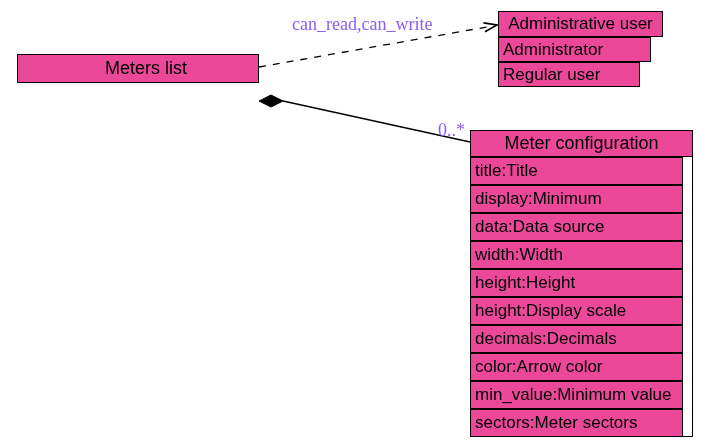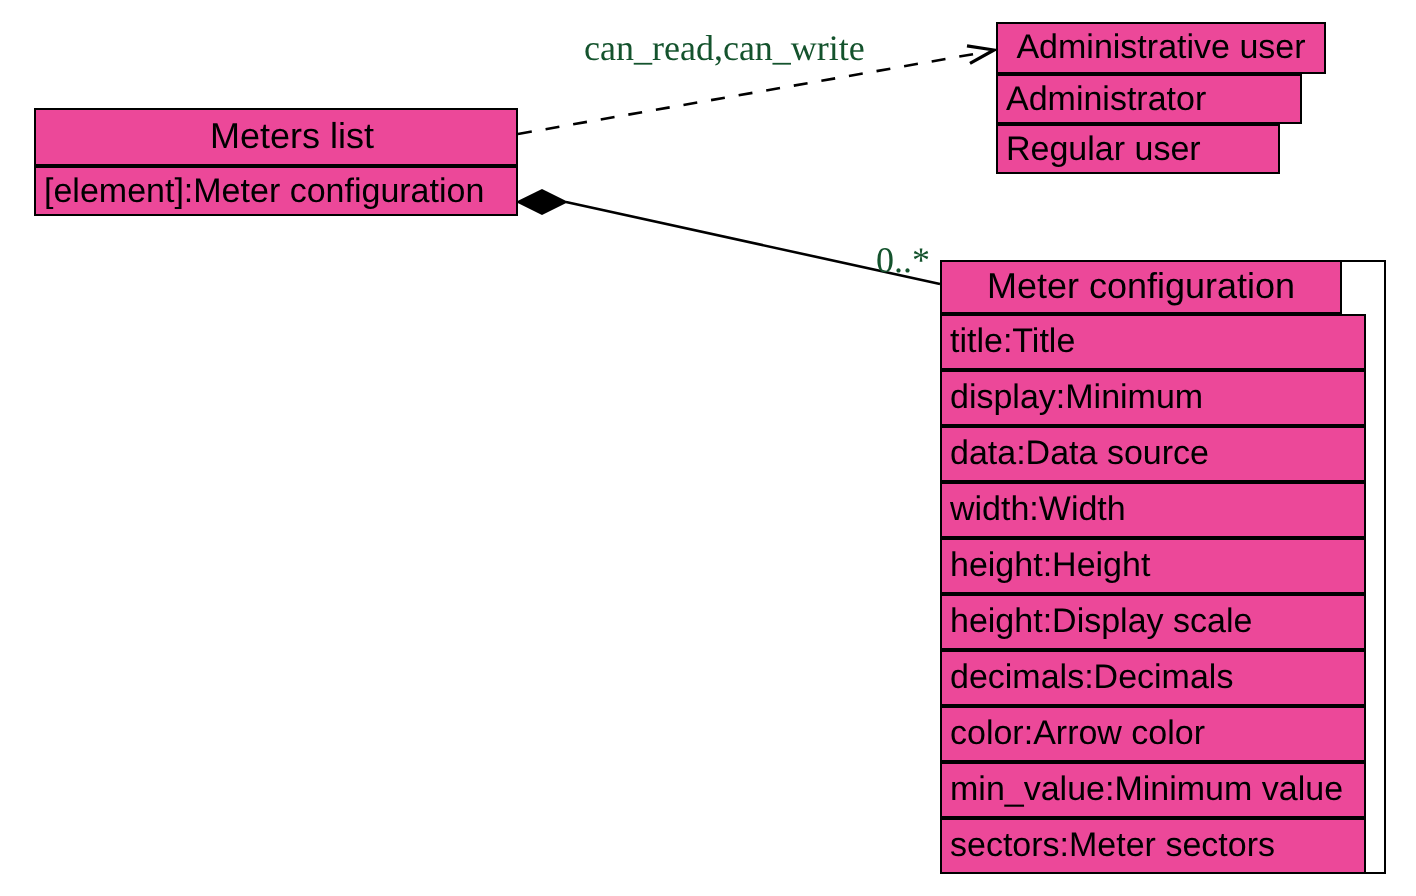--- a/index.html
+++ b/index.html
@@ -8,48 +8,47 @@
     font-family:"Liberation Sans",sans-serif;color:#000;overflow:hidden;
   }
   .box{
     position:absolute;background:#ec4899;border:1px solid #000;
     box-sizing:border-box;font-size:17px;white-space:nowrap;overflow:hidden;
   }
   .hdr{text-align:center;}
   .attr{text-align:left;padding-left:4px;}
   .edge-label{
     position:absolute;font-family:"Liberation Serif","DejaVu Serif",serif;
-    font-size:18px;color:#14532d;white-space:nowrap;
+    font-size:18px;color:#8b5cf6;white-space:nowrap;
   }
   svg.edges{position:absolute;left:0;top:0;pointer-events:none;}
 </style>
 </head>
 <body>
 
 <div class="canvas">
 
   <svg class="edges" width="708" height="448" viewBox="0 0 708 448">
 
     <line x1="259" y1="67" x2="487" y2="27" stroke="#000" stroke-width="1.3" stroke-dasharray="7,7"></line>
     <polyline points="485,31.7 497,25 483.5,22.9" fill="none" stroke="#000" stroke-width="1.6"></polyline>
 
     <line x1="283" y1="101" x2="470" y2="142" stroke="#000" stroke-width="1.3"></line>
     <polygon points="259,101 271,95 283,101 271,107" fill="#000" stroke="#000"></polygon>
 
     <rect x="470.5" y="130.5" width="222" height="306" fill="#fff" stroke="#000" stroke-width="1"></rect>
   </svg>
 
   <div class="box hdr" style="left:17px;top:54px;width:242px;height:29px;line-height:27px;font-size:18px;padding-left:16px;">Meters list</div>
-  <div class="box attr" style="left:17px;top:83px;width:242px;height:25px;line-height:23px;">[element]:Meter configuration</div>
 
   <div class="box hdr" style="left:498px;top:11px;width:165px;height:26px;line-height:24px;">Administrative user</div>
   <div class="box attr" style="left:498px;top:37px;width:153px;height:25px;line-height:23px;">Administrator</div>
   <div class="box attr" style="left:498px;top:62px;width:142px;height:25px;line-height:23px;">Regular user</div>
 
-  <div class="box hdr" style="left:470px;top:130px;width:201px;height:27px;line-height:25px;font-size:18px;">Meter configuration</div>
+  <div class="box hdr" style="left:470px;top:130px;width:223px;height:27px;line-height:25px;font-size:18px;">Meter configuration</div>
   <div class="box attr" style="left:470px;top:157px;width:213px;height:28px;line-height:26px;">title:Title</div>
   <div class="box attr" style="left:470px;top:185px;width:213px;height:28px;line-height:26px;">display:Minimum</div>
   <div class="box attr" style="left:470px;top:213px;width:213px;height:28px;line-height:26px;">data:Data source</div>
   <div class="box attr" style="left:470px;top:241px;width:213px;height:28px;line-height:26px;">width:Width</div>
   <div class="box attr" style="left:470px;top:269px;width:213px;height:28px;line-height:26px;">height:Height</div>
   <div class="box attr" style="left:470px;top:297px;width:213px;height:28px;line-height:26px;">height:Display scale</div>
   <div class="box attr" style="left:470px;top:325px;width:213px;height:28px;line-height:26px;">decimals:Decimals</div>
   <div class="box attr" style="left:470px;top:353px;width:213px;height:28px;line-height:26px;">color:Arrow color</div>
   <div class="box attr" style="left:470px;top:381px;width:213px;height:28px;line-height:26px;">min_value:Minimum value</div>
   <div class="box attr" style="left:470px;top:409px;width:213px;height:28px;line-height:26px;">sectors:Meter sectors</div>

